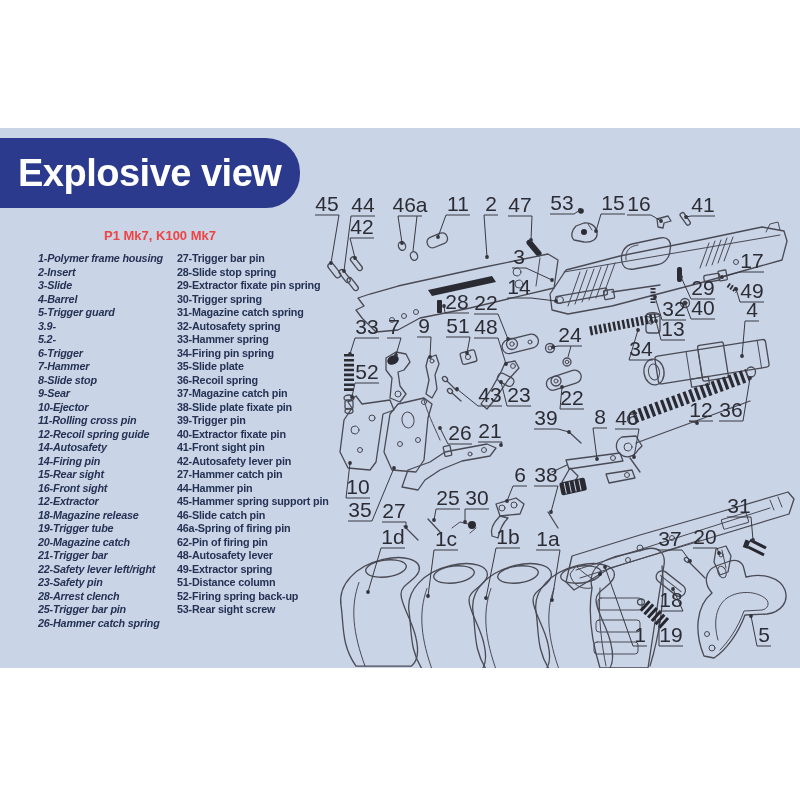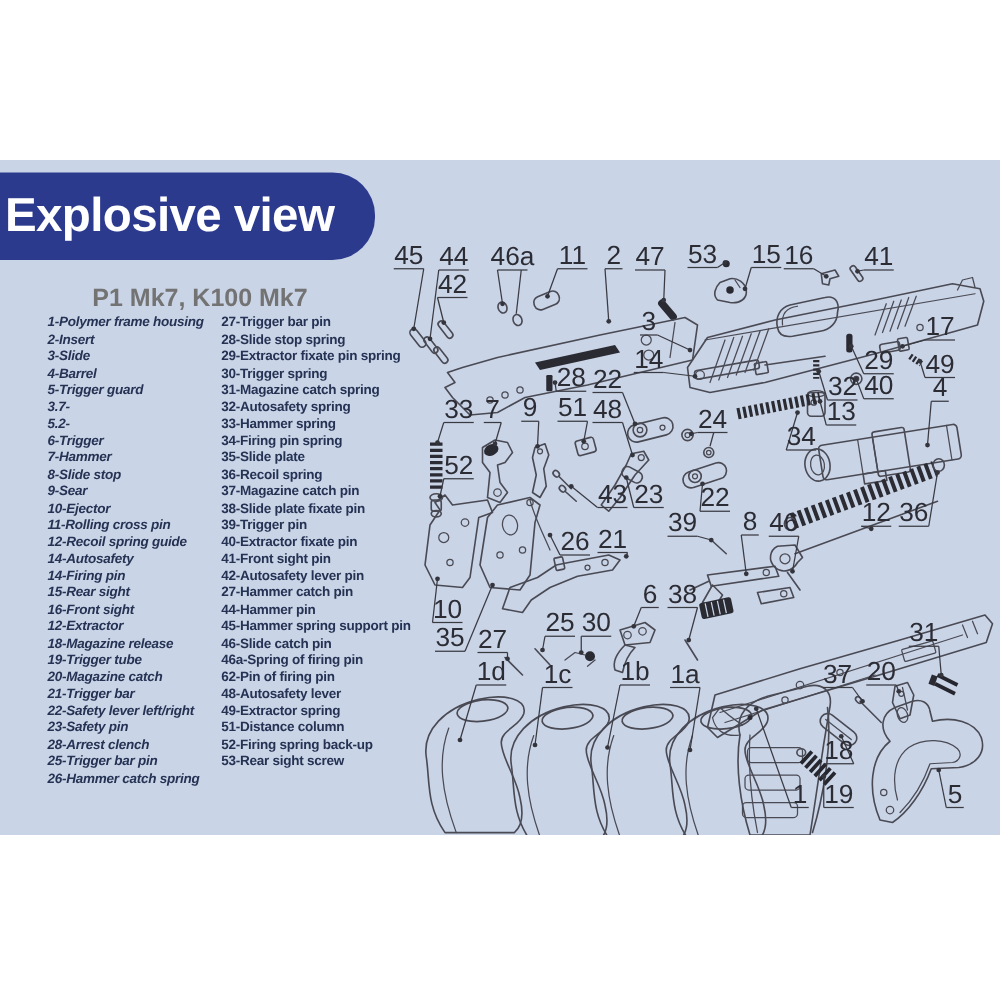--- a/index.html
+++ b/index.html
@@ -1,24 +1,24 @@
 <!DOCTYPE html>
 <html><head>
 <meta charset="utf-8">
 <style>
   html,body{margin:0;padding:0;}
   body{width:800px;height:800px;position:relative;background:#ffffff;
        font-family:"Liberation Sans",sans-serif;overflow:hidden;}
   .band{position:absolute;left:0;top:128px;width:800px;height:540px;background:#c9d4e6;}
   .banner{position:absolute;left:0;top:138px;width:300px;height:70px;background:#2b3a8c;
           border-radius:0 34px 34px 0;display:flex;align-items:center;}
-  .banner-title{color:#ffffff;font-size:38px;font-weight:700;padding-left:4px;
+  .banner-title{color:#ffffff;font-size:38px;font-weight:700;padding-left:18px;
                 letter-spacing:-0.5px;white-space:nowrap;}
   .subtitle{position:absolute;left:20px;top:228px;width:280px;text-align:center;
-            color:#737373;font-size:20px;font-weight:700;}
+            color:#ef4444;font-size:13px;font-weight:700;}
   .pl-col{position:absolute;top:252px;color:#253254;font-size:10.8px;font-weight:700;
           letter-spacing:-0.2px;line-height:13.5px;white-space:nowrap;}
   .pl-col-1{left:38px;font-style:italic;}
   .pl-col-2{left:177px;}
   svg.diagram{position:absolute;left:0;top:0;}
   .p{fill:none;stroke:#4a4a54;stroke-width:1.3;stroke-linejoin:round;stroke-linecap:round;}
   .pt{fill:none;stroke:#4a4a54;stroke-width:1;stroke-linejoin:round;stroke-linecap:round;}
   .d{fill:#2a2a33;stroke:none;}
   .ldr{stroke:#3a3a42;stroke-width:1;fill:none;}
   text.callout{font-family:"Liberation Sans",sans-serif;font-size:21px;fill:#2c2c34;
@@ -34,21 +34,21 @@
 </div>
 
 <div class="subtitle">P1 Mk7, K100 Mk7</div>
 
 <div class="pl-col pl-col-1">
     <div class="pl-item">1-Polymer frame housing</div>
     <div class="pl-item">2-Insert</div>
     <div class="pl-item">3-Slide</div>
     <div class="pl-item">4-Barrel</div>
     <div class="pl-item">5-Trigger guard</div>
-    <div class="pl-item">3.7-</div>
+    <div class="pl-item">3.9-</div>
     <div class="pl-item">5.2-</div>
     <div class="pl-item">6-Trigger</div>
     <div class="pl-item">7-Hammer</div>
     <div class="pl-item">8-Slide stop</div>
     <div class="pl-item">9-Sear</div>
     <div class="pl-item">10-Ejector</div>
     <div class="pl-item">11-Rolling cross pin</div>
     <div class="pl-item">12-Recoil spring guide</div>
     <div class="pl-item">14-Autosafety</div>
     <div class="pl-item">14-Firing pin</div>

